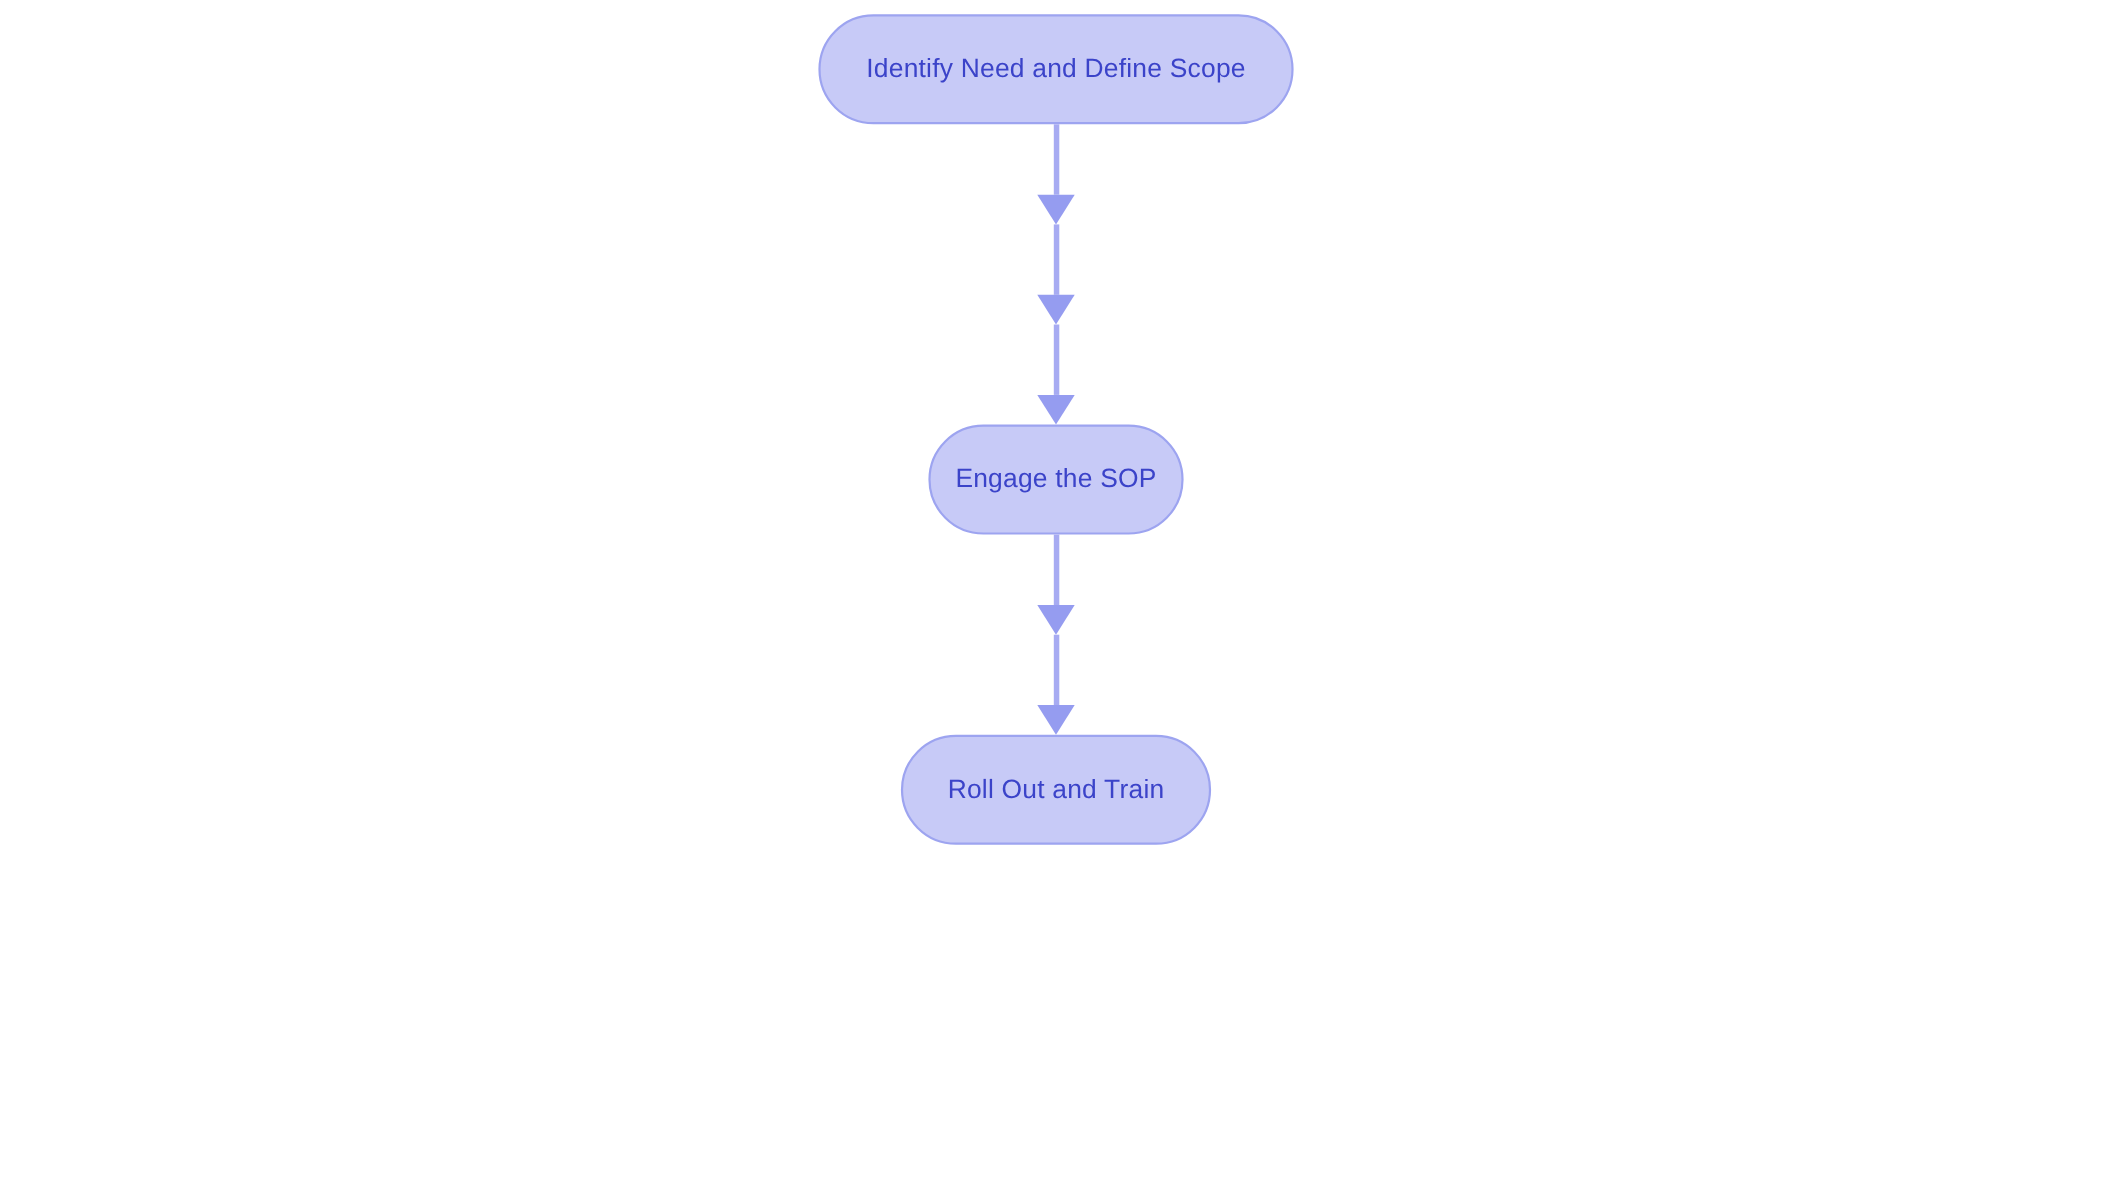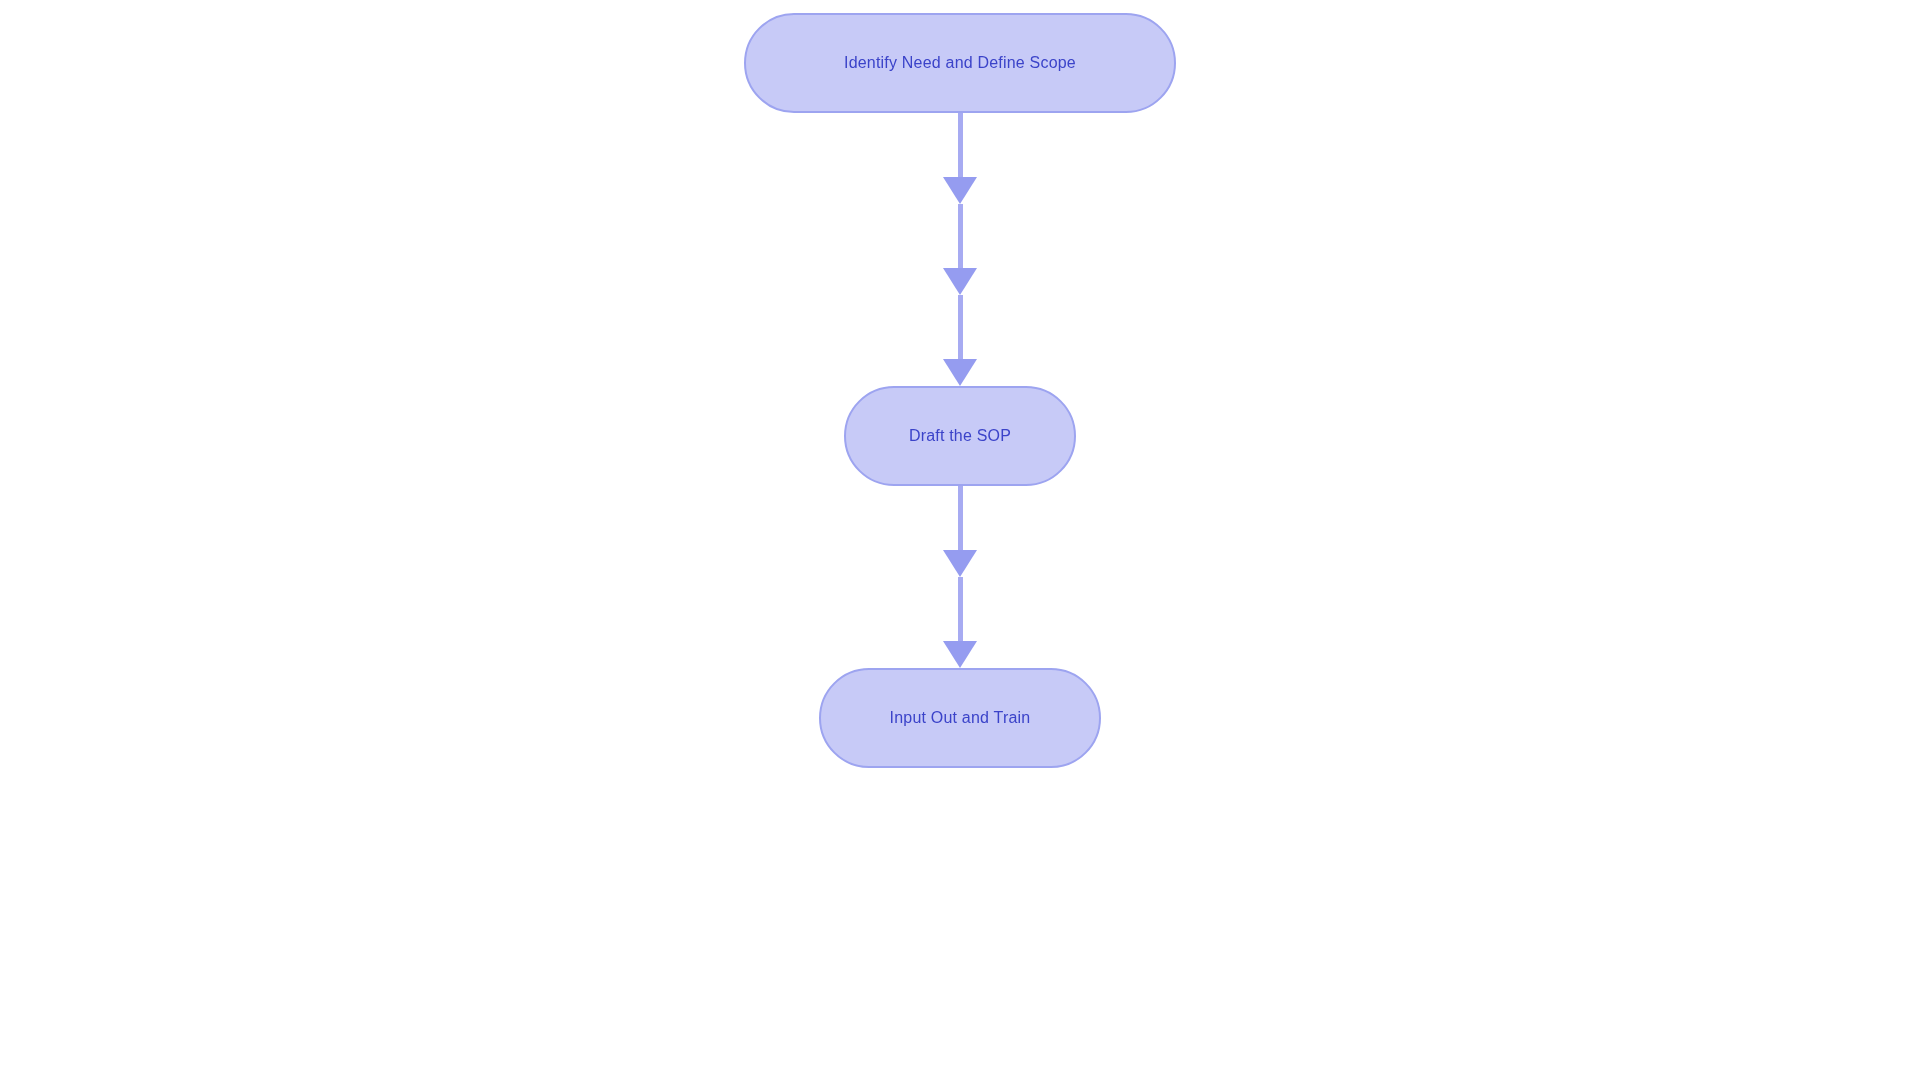--- a/index.html
+++ b/index.html
@@ -34,21 +34,21 @@
     border-radius:50px;
     background:var(--node-fill);
     border:2px solid var(--node-border);
     display:flex;
     align-items:center;
     justify-content:center;
     flex:0 0 auto;
   }
   .node-label{
     color:var(--node-text);
-    font-size:16px;
+    font-size:24px;
     letter-spacing:0.2px;
     white-space:nowrap;
     text-align:center;
   }
   .arrow{
     height:91px;
     width:40px;
     display:flex;
     flex-direction:column;
     align-items:center;
@@ -87,32 +87,32 @@
       <div class="head"></div>
     </div>
 
 
     <div class="arrow">
       <div class="shaft"></div>
       <div class="head"></div>
     </div>
 
     <div class="node" style="width:232px">
-      <span class="node-label">Draft the SOP</span>
+      <span class="node-label">Engage the SOP</span>
     </div>
 
     <div class="arrow">
       <div class="shaft"></div>
       <div class="head"></div>
     </div>
 
 
     <div class="arrow">
       <div class="shaft"></div>
       <div class="head"></div>
     </div>
 
     <div class="node" style="width:282px">
-      <span class="node-label">Input Out and Train</span>
+      <span class="node-label">Roll Out and Train</span>
     </div>
 
   </div>
 </div>
 
 </body></html>

